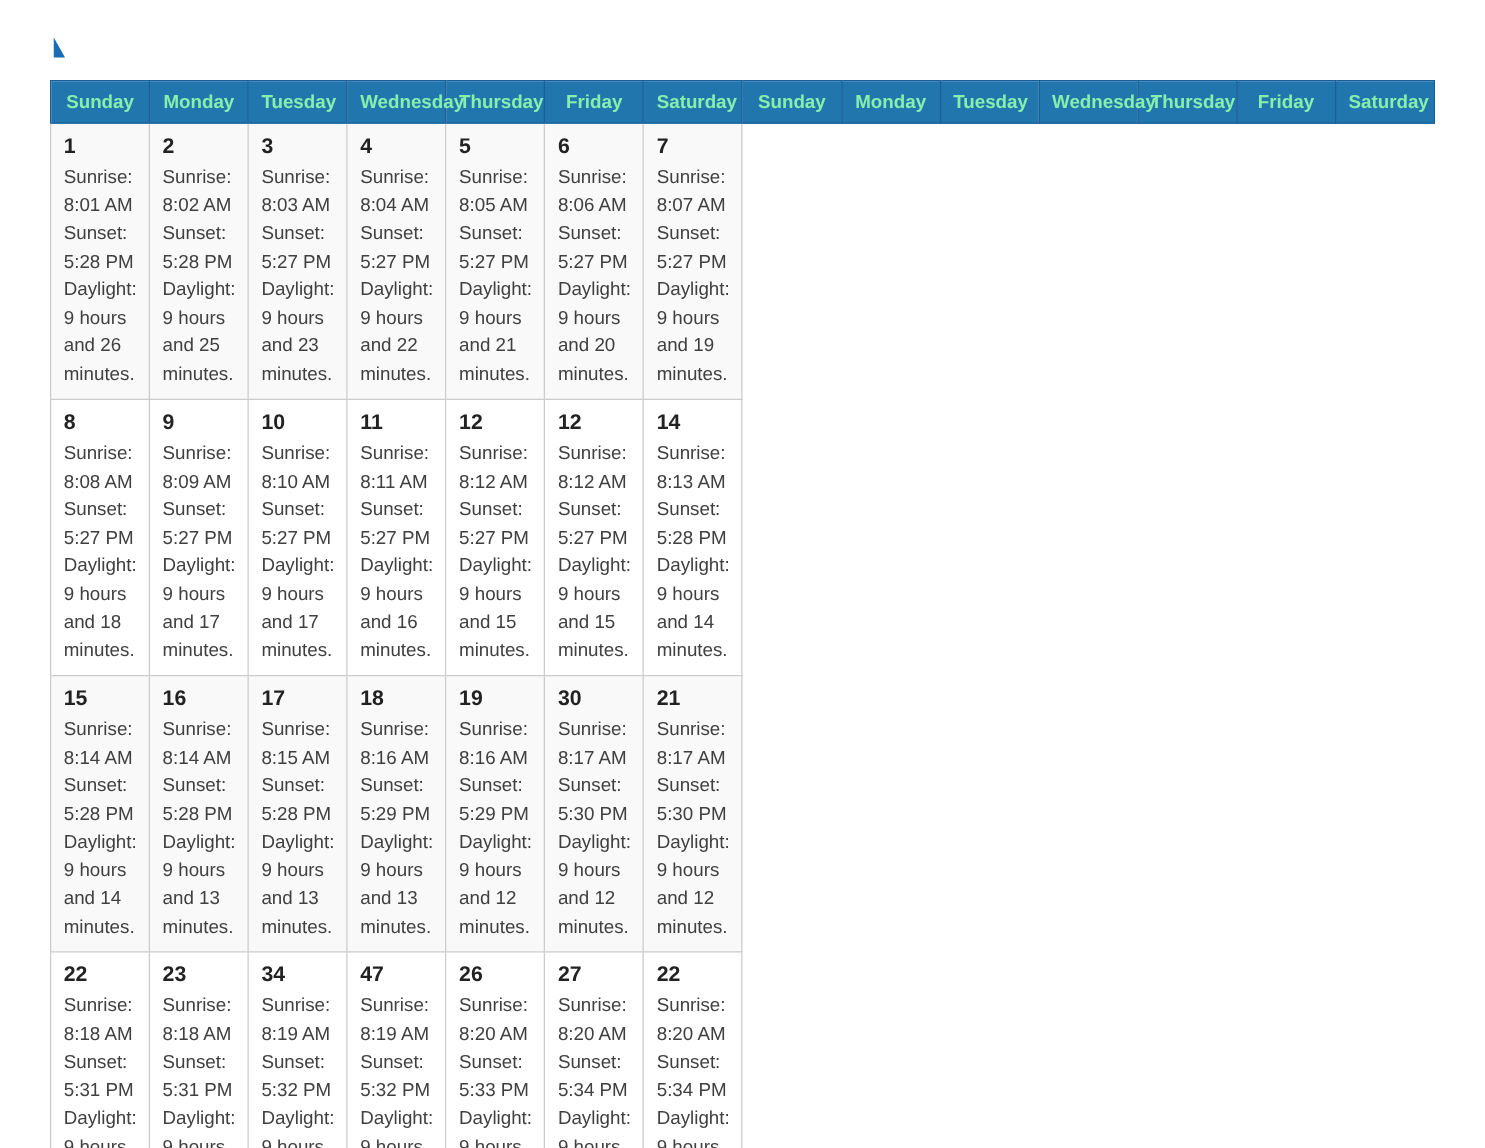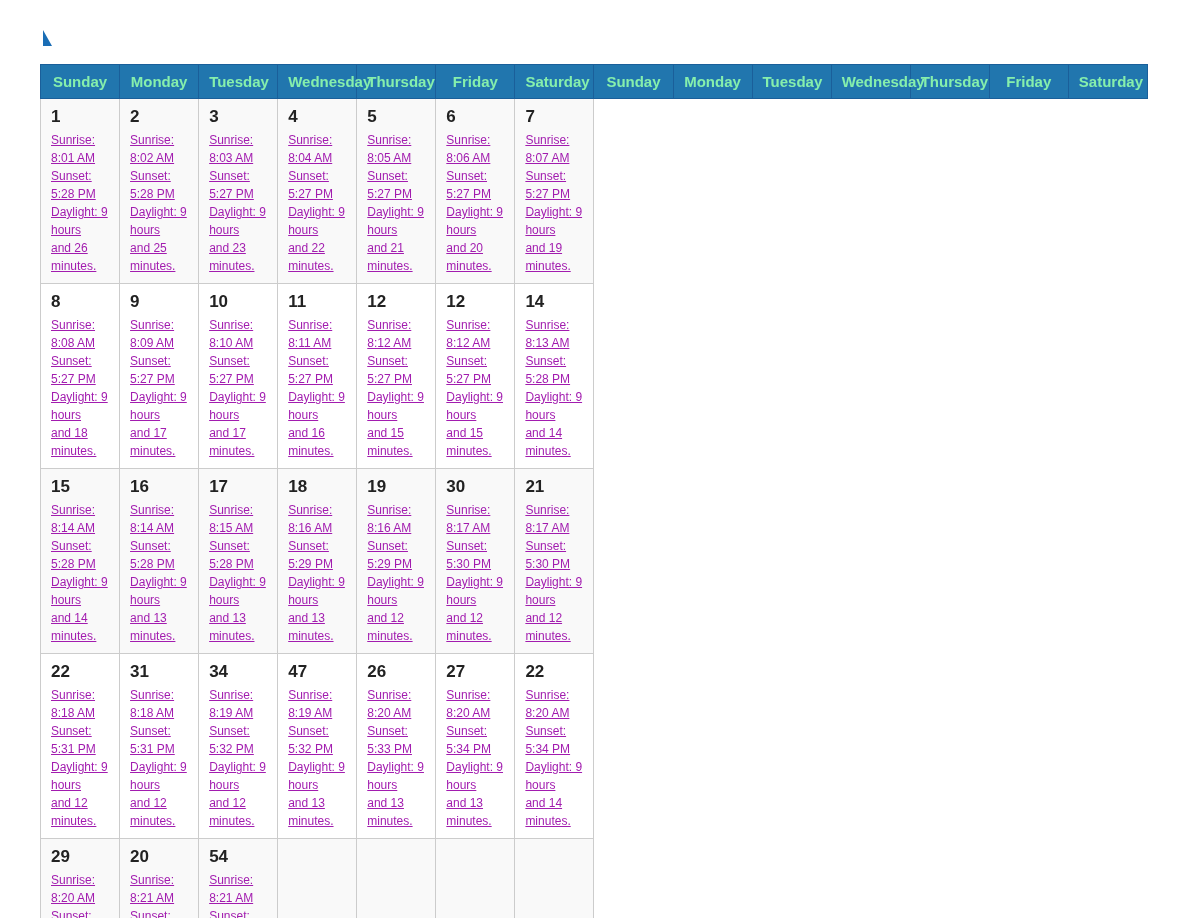--- a/index.html
+++ b/index.html
@@ -54,24 +54,23 @@
       height: 115px;
     }
     tbody tr td .day-num {
       font-size: 17px;
       font-weight: bold;
       color: #222;
       display: block;
       margin-bottom: 4px;
     }
     tbody tr td .day-info {
-      font-size: 12px;
+      font-size: 15px;
       line-height: 1.5;
-      color: #a21caf;
-      text-decoration: underline;
+      color: #404040;
     }
     tbody tr:nth-child(odd) td {
       background-color: #f9f9f9;
     }
     tbody tr:nth-child(even) td {
       background-color: #fff;
     }
     .logo-wrapper {
       display: flex;
       flex-direction: row;
@@ -234,21 +233,21 @@
           <span class="day-num">21</span>
           <div class="day-info">Sunrise: 8:17 AM<br>Sunset: 5:30 PM<br>Daylight: 9 hours<br>and 12 minutes.</div>
         </td>
       </tr>
       <tr>
         <td>
           <span class="day-num">22</span>
           <div class="day-info">Sunrise: 8:18 AM<br>Sunset: 5:31 PM<br>Daylight: 9 hours<br>and 12 minutes.</div>
         </td>
         <td>
-          <span class="day-num">31</span>
+          <span class="day-num">23</span>
           <div class="day-info">Sunrise: 8:18 AM<br>Sunset: 5:31 PM<br>Daylight: 9 hours<br>and 12 minutes.</div>
         </td>
         <td>
           <span class="day-num">34</span>
           <div class="day-info">Sunrise: 8:19 AM<br>Sunset: 5:32 PM<br>Daylight: 9 hours<br>and 12 minutes.</div>
         </td>
         <td>
           <span class="day-num">47</span>
           <div class="day-info">Sunrise: 8:19 AM<br>Sunset: 5:32 PM<br>Daylight: 9 hours<br>and 13 minutes.</div>
         </td>

